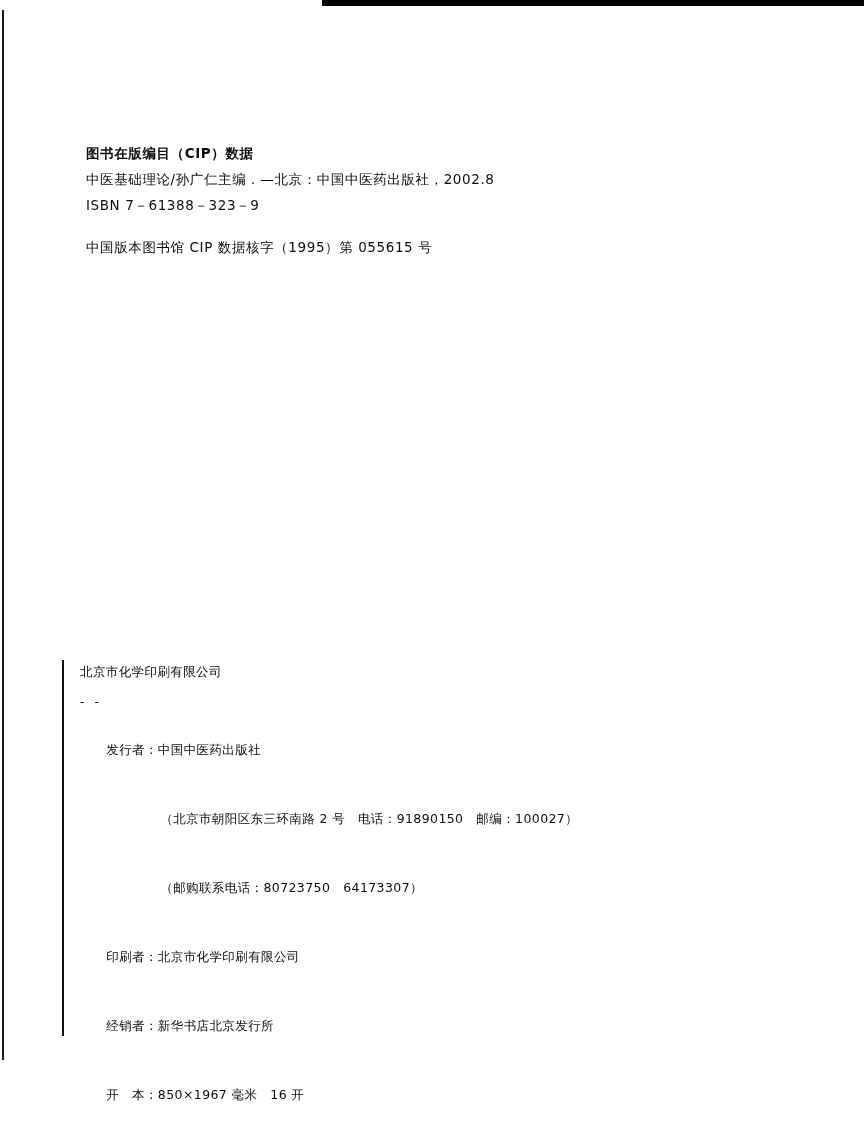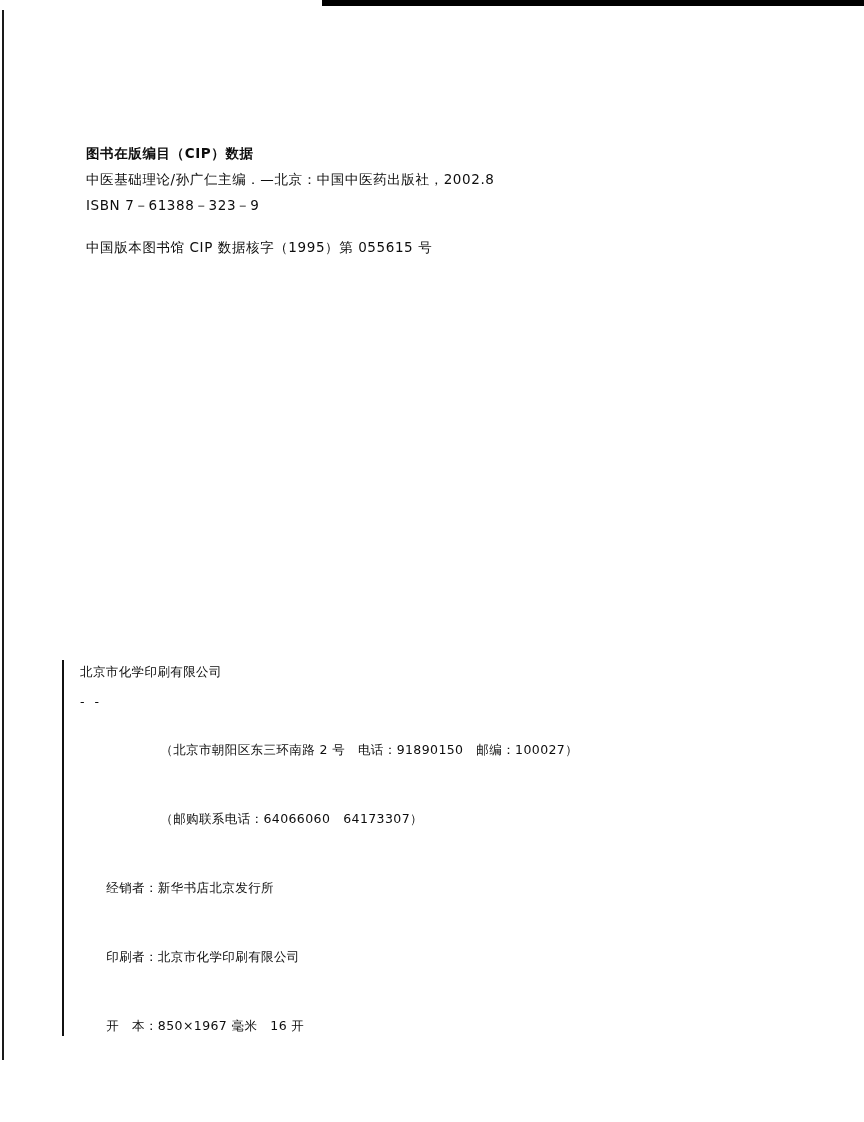--- a/index.html
+++ b/index.html
@@ -117,31 +117,34 @@
     <div class="cip-line">中医基础理论/孙广仁主编．—北京：中国中医药出版社，2002.8</div>
     <div class="cip-line">ISBN 7－61388－323－9</div>
     <div class="cip-line cip-gap-top2">中国版本图书馆 CIP 数据核字（1995）第 055615 号</div>
   </div>
 
   <div class="colophon-rule"></div>
   <div class="colophon">
     <div class="col-line pub">北京市化学印刷有限公司</div>
     <div class="dashes">- -</div>
 
+    <div class="col-line">
+      <span>发行者：</span><span>中国中医药出版社</span>
+    </div>
     <div class="col-line indent">
       <span>（北京市朝阳区东三环南路 2 号　电话：91890150　邮编：100027）</span>
     </div>
     <div class="col-line indent">
-      <span>（邮购联系电话：64066060　64173307）</span>
+      <span>（邮购联系电话：80723750　64173307）</span>
+    </div>
+    <div class="col-line">
+      <span>印刷者：</span><span>北京市化学印刷有限公司</span>
     </div>
     <div class="col-line">
       <span>经销者：</span><span>新华书店北京发行所</span>
-    </div>
-    <div class="col-line">
-      <span>印刷者：</span><span>北京市化学印刷有限公司</span>
     </div>
     <div class="col-line">
       <span>开　本：</span><span>850×1967 毫米　16 开</span>
     </div>
 
   </div>
 
 </div>
 
 </body></html>

